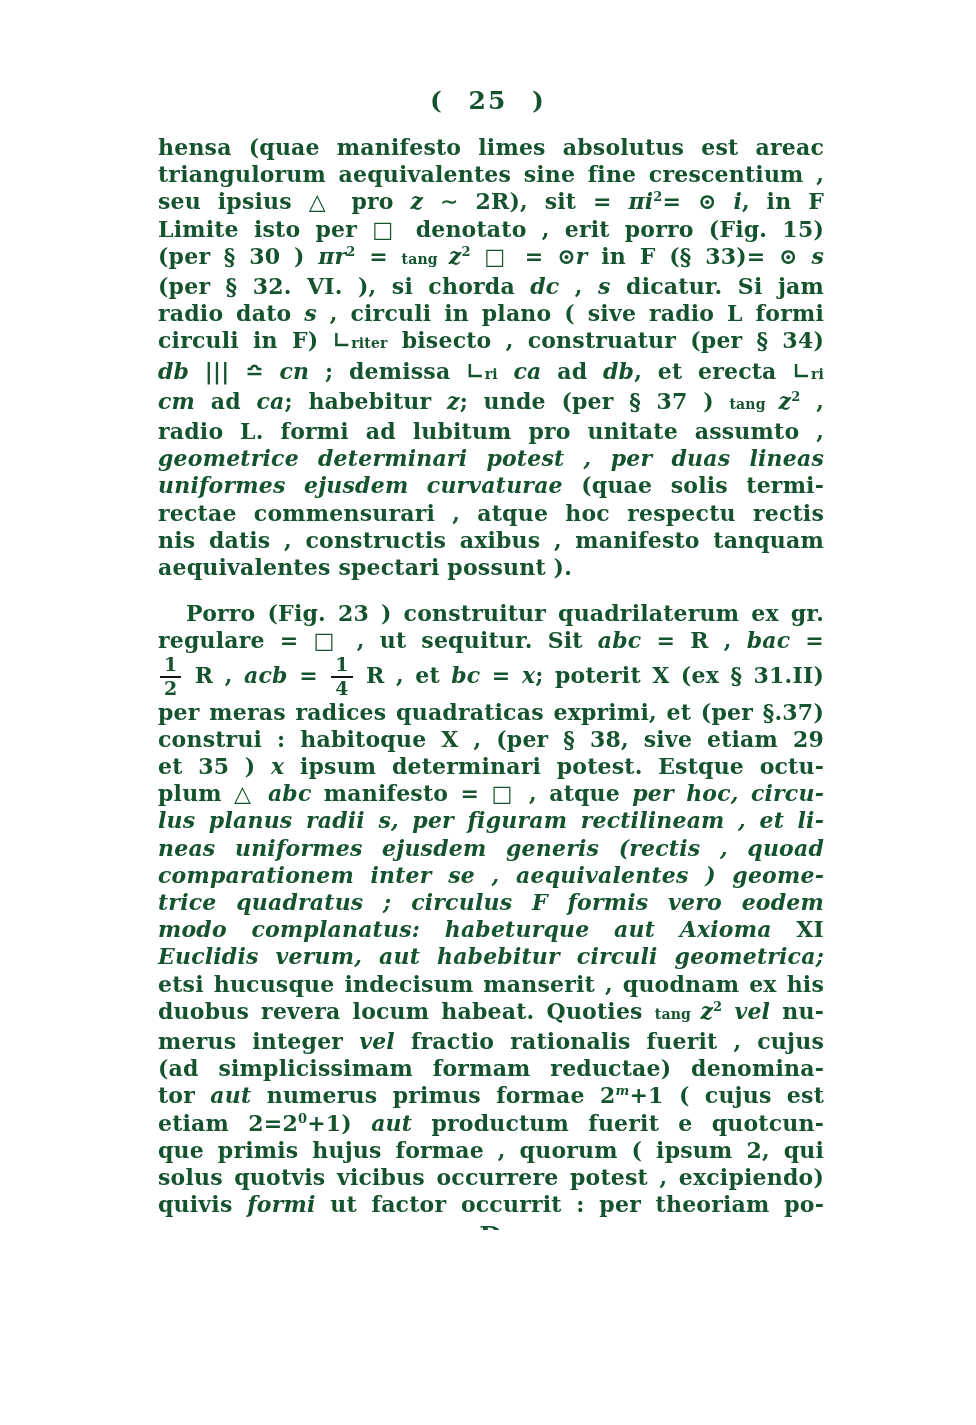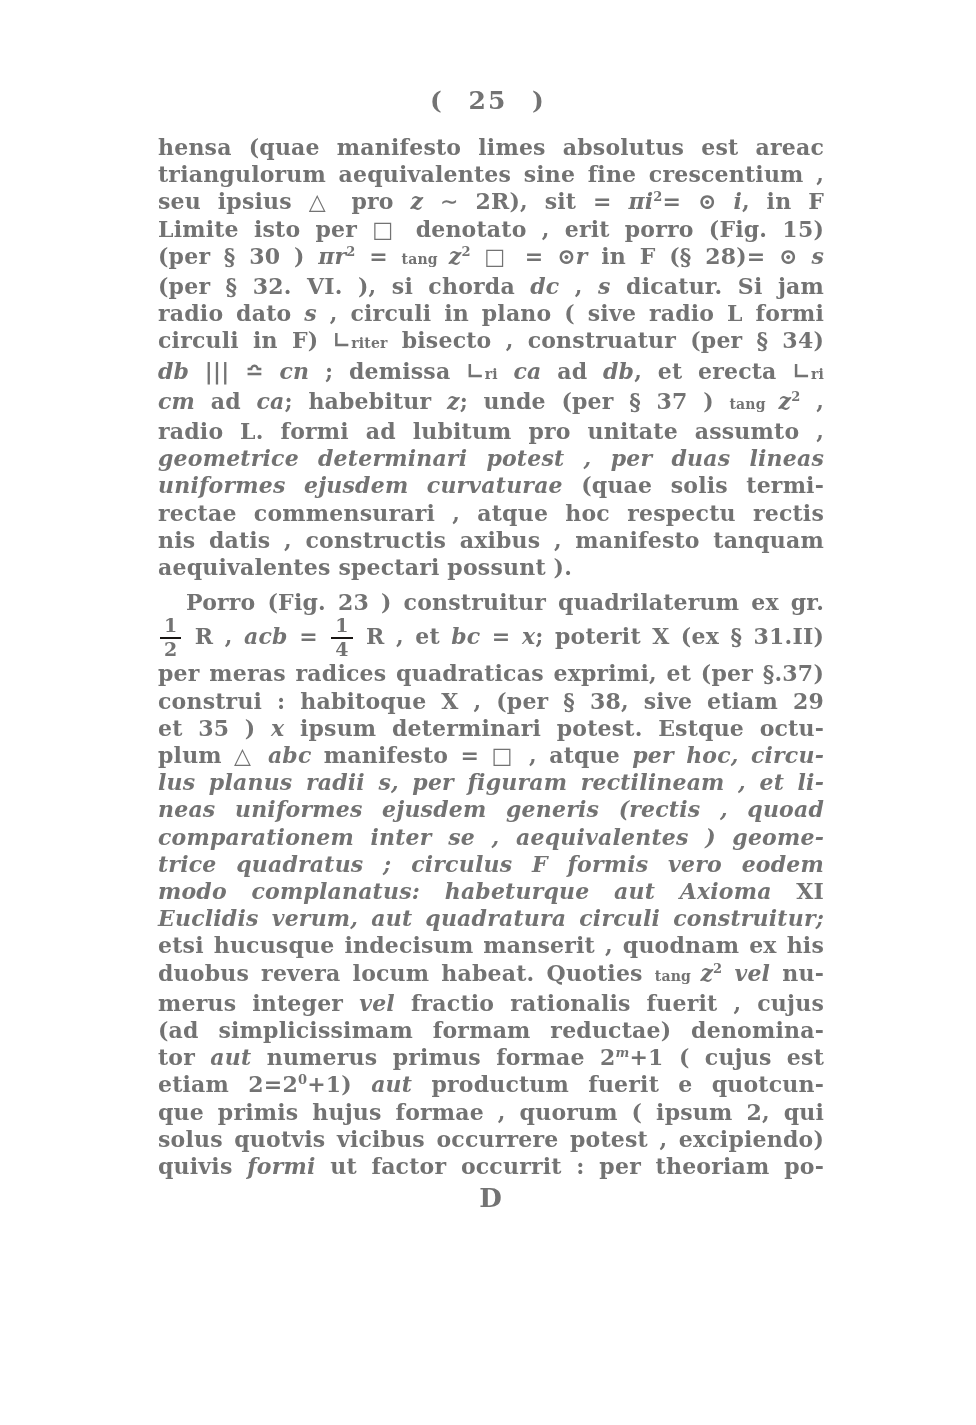--- a/index.html
+++ b/index.html
@@ -1,34 +1,34 @@
 <!DOCTYPE html>
 <html><head>
 <meta charset="utf-8">
 <style>
   html,body{margin:0;padding:0;background:#ffffff;}
   .page{
     position:relative;
     width:976px;height:1230px;
     background:#ffffff;
-    color:#737373;
+    color:#14532d;
     font-family:"DejaVu Serif","DejaVu Sans",serif;
     font-weight:700;
     overflow:hidden;
   }
   .page-number{
     position:absolute;top:86px;left:0;width:100%;
     text-align:center;font-size:25px;
     word-spacing:14px;letter-spacing:2px;
   }
   .text-block{
     position:absolute;left:158px;top:134px;width:666px;
   }
   .para{margin:0;}
-  .para-sep{margin-top:8px;}
+  .para-sep{margin-top:19px;}
   .line{
     font-size:22px;
     line-height:27.2px;
     text-align:justify;
     text-align-last:justify;
     letter-spacing:0.2px;
   }
   .line.nojust{text-align-last:left;}
   .line.indent{text-indent:28px;}
   .it{font-style:italic;}
@@ -50,52 +50,53 @@
 <div class="page">
   <div class="page-number">( 25 )</div>
 
   <div class="text-block">
     <div id="paragraphs">
         <div class="para">
           <div class="line"><span class="">hensa (quae manifesto limes absolutus est areac</span></div>
           <div class="line"><span class="">triangulorum aequivalentes sine fine crescentium ,</span></div>
           <div class="line"><span class="">seu ipsius △ pro </span><span class="it">z</span><span class=""> ∼ 2R), sit = </span><span class="it">πi</span><span class="sup">2</span><span class="">= ⊙ </span><span class="it">i</span><span class="">, in F</span></div>
           <div class="line"><span class="">Limite isto per □ denotato , erit porro (Fig. 15)</span></div>
-          <div class="line"><span class="">(per § 30 ) </span><span class="it">πr</span><span class="sup">2</span><span class=""> = </span><span class="sm">tang </span><span class="it">z</span><span class="sup">2</span><span class=""> □ = ⊙</span><span class="it">r</span><span class=""> in F (§ 28)= ⊙ </span><span class="it">s</span></div>
+          <div class="line"><span class="">(per § 30 ) </span><span class="it">πr</span><span class="sup">2</span><span class=""> = </span><span class="sm">tang </span><span class="it">z</span><span class="sup">2</span><span class=""> □ = ⊙</span><span class="it">r</span><span class=""> in F (§ 33)= ⊙ </span><span class="it">s</span></div>
           <div class="line"><span class="">(per § 32. VI. ), si chorda </span><span class="it">dc</span><span class=""> , </span><span class="it">s</span><span class=""> dicatur. Si jam</span></div>
           <div class="line"><span class="">radio dato </span><span class="it">s</span><span class=""> , circuli in plano ( sive radio L formi</span></div>
           <div class="line"><span class="">circuli in F) ∟</span><span class="sm">riter</span><span class=""> bisecto , construatur (per § 34)</span></div>
           <div class="line"><span class="it">db</span><span class=""> ||| ≏ </span><span class="it">cn</span><span class=""> ; demissa ∟</span><span class="sm">ri</span><span class=""> </span><span class="it">ca</span><span class=""> ad </span><span class="it">db</span><span class="">, et erecta ∟</span><span class="sm">ri</span></div>
           <div class="line"><span class="it">cm</span><span class=""> ad </span><span class="it">ca</span><span class="">; habebitur </span><span class="it">z</span><span class="">; unde (per § 37 ) </span><span class="sm">tang </span><span class="it">z</span><span class="sup">2</span><span class=""> ,</span></div>
           <div class="line"><span class="">radio L. formi ad lubitum pro unitate assumto ,</span></div>
           <div class="line"><span class="it">geometrice determinari potest , per duas lineas</span></div>
           <div class="line"><span class="it">uniformes ejusdem curvaturae</span><span class=""> (quae solis termi-</span></div>
           <div class="line"><span class="">rectae commensurari , atque hoc respectu rectis</span></div>
           <div class="line"><span class="">nis datis , constructis axibus , manifesto tanquam</span></div>
           <div class="line nojust"><span class="">aequivalentes spectari possunt ).</span></div>
         </div>
         <div class="para para-sep">
           <div class="line indent"><span class="">Porro (Fig. 23 ) construitur quadrilaterum ex gr.</span></div>
+          <div class="line"><span class="">regulare = □ , ut sequitur. Sit </span><span class="it">abc</span><span class=""> = R , </span><span class="it">bac</span><span class=""> =</span></div>
           <div class="line"><span class="frac">
               <span class="num">1</span>
               <span class="den">2</span>
             </span><span class=""> R , </span><span class="it">acb</span><span class=""> = </span><span class="frac">
               <span class="num">1</span>
               <span class="den">4</span>
             </span><span class=""> R , et </span><span class="it">bc</span><span class=""> = </span><span class="it">x</span><span class="">; poterit X (ex § 31.II)</span></div>
           <div class="line"><span class="">per meras radices quadraticas exprimi, et (per §.37)</span></div>
           <div class="line"><span class="">construi : habitoque X , (per § 38, sive etiam 29</span></div>
           <div class="line"><span class="">et 35 ) </span><span class="it">x</span><span class=""> ipsum determinari potest. Estque octu-</span></div>
           <div class="line"><span class="">plum △ </span><span class="it">abc</span><span class=""> manifesto = □ , atque </span><span class="it">per hoc, circu-</span></div>
           <div class="line"><span class="it">lus planus radii s, per figuram rectilineam , et li-</span></div>
           <div class="line"><span class="it">neas uniformes ejusdem generis (rectis , quoad</span></div>
           <div class="line"><span class="it">comparationem inter se , aequivalentes ) geome-</span></div>
           <div class="line"><span class="it">trice quadratus ; circulus F formis vero eodem</span></div>
           <div class="line"><span class="it">modo complanatus: habeturque aut Axioma</span><span class=""> XI</span></div>
-          <div class="line"><span class="it">Euclidis verum, aut quadratura circuli construitur;</span></div>
+          <div class="line"><span class="it">Euclidis verum, aut habebitur circuli geometrica;</span></div>
           <div class="line"><span class="">etsi hucusque indecisum manserit , quodnam ex his</span></div>
           <div class="line"><span class="">duobus revera locum habeat. Quoties </span><span class="sm">tang </span><span class="it">z</span><span class="sup">2</span><span class=""> </span><span class="it">vel</span><span class=""> nu-</span></div>
           <div class="line"><span class="">merus integer </span><span class="it">vel</span><span class=""> fractio rationalis fuerit , cujus</span></div>
           <div class="line"><span class="">(ad simplicissimam formam reductae) denomina-</span></div>
           <div class="line"><span class="">tor </span><span class="it">aut</span><span class=""> numerus primus formae 2</span><span class="sup it">m</span><span class="">+1 ( cujus est</span></div>
           <div class="line"><span class="">etiam 2=2</span><span class="sup">0</span><span class="">+1) </span><span class="it">aut</span><span class=""> productum fuerit e quotcun-</span></div>
           <div class="line"><span class="">que primis hujus formae , quorum ( ipsum 2, qui</span></div>
           <div class="line"><span class="">solus quotvis vicibus occurrere potest , excipiendo)</span></div>
           <div class="line"><span class="">quivis </span><span class="it">formi</span><span class=""> ut factor occurrit : per theoriam po-</span></div>
         </div>

